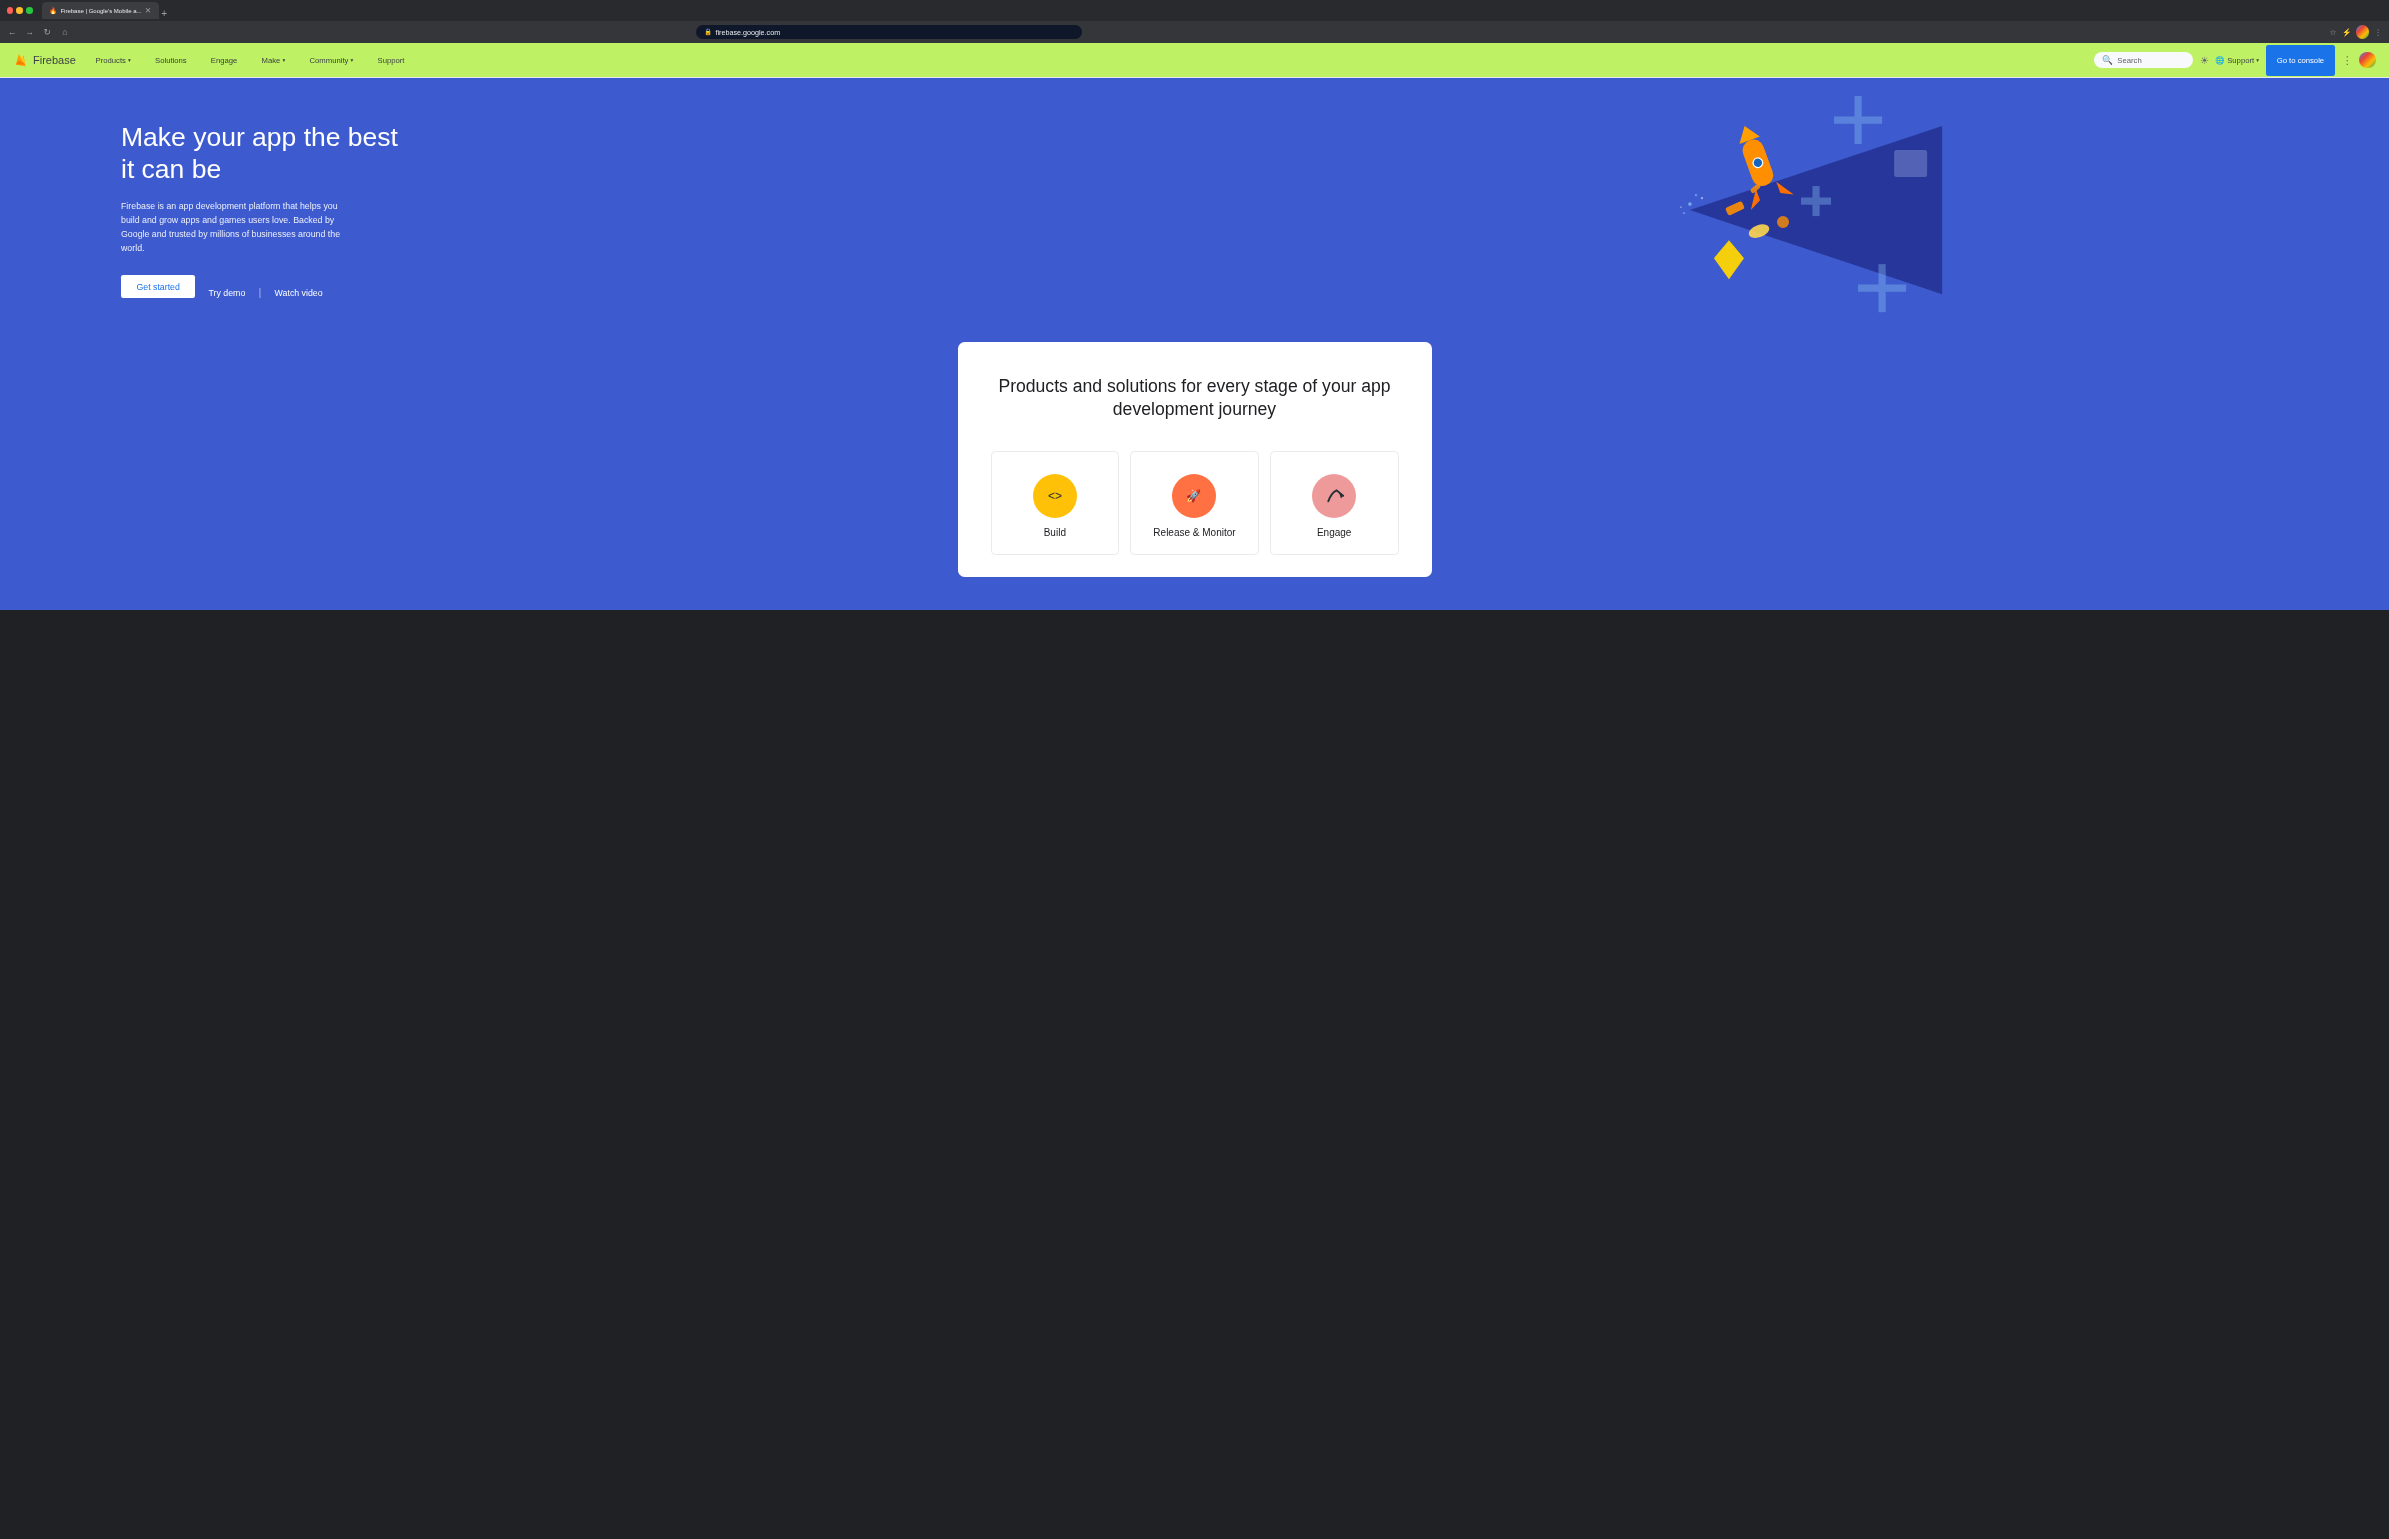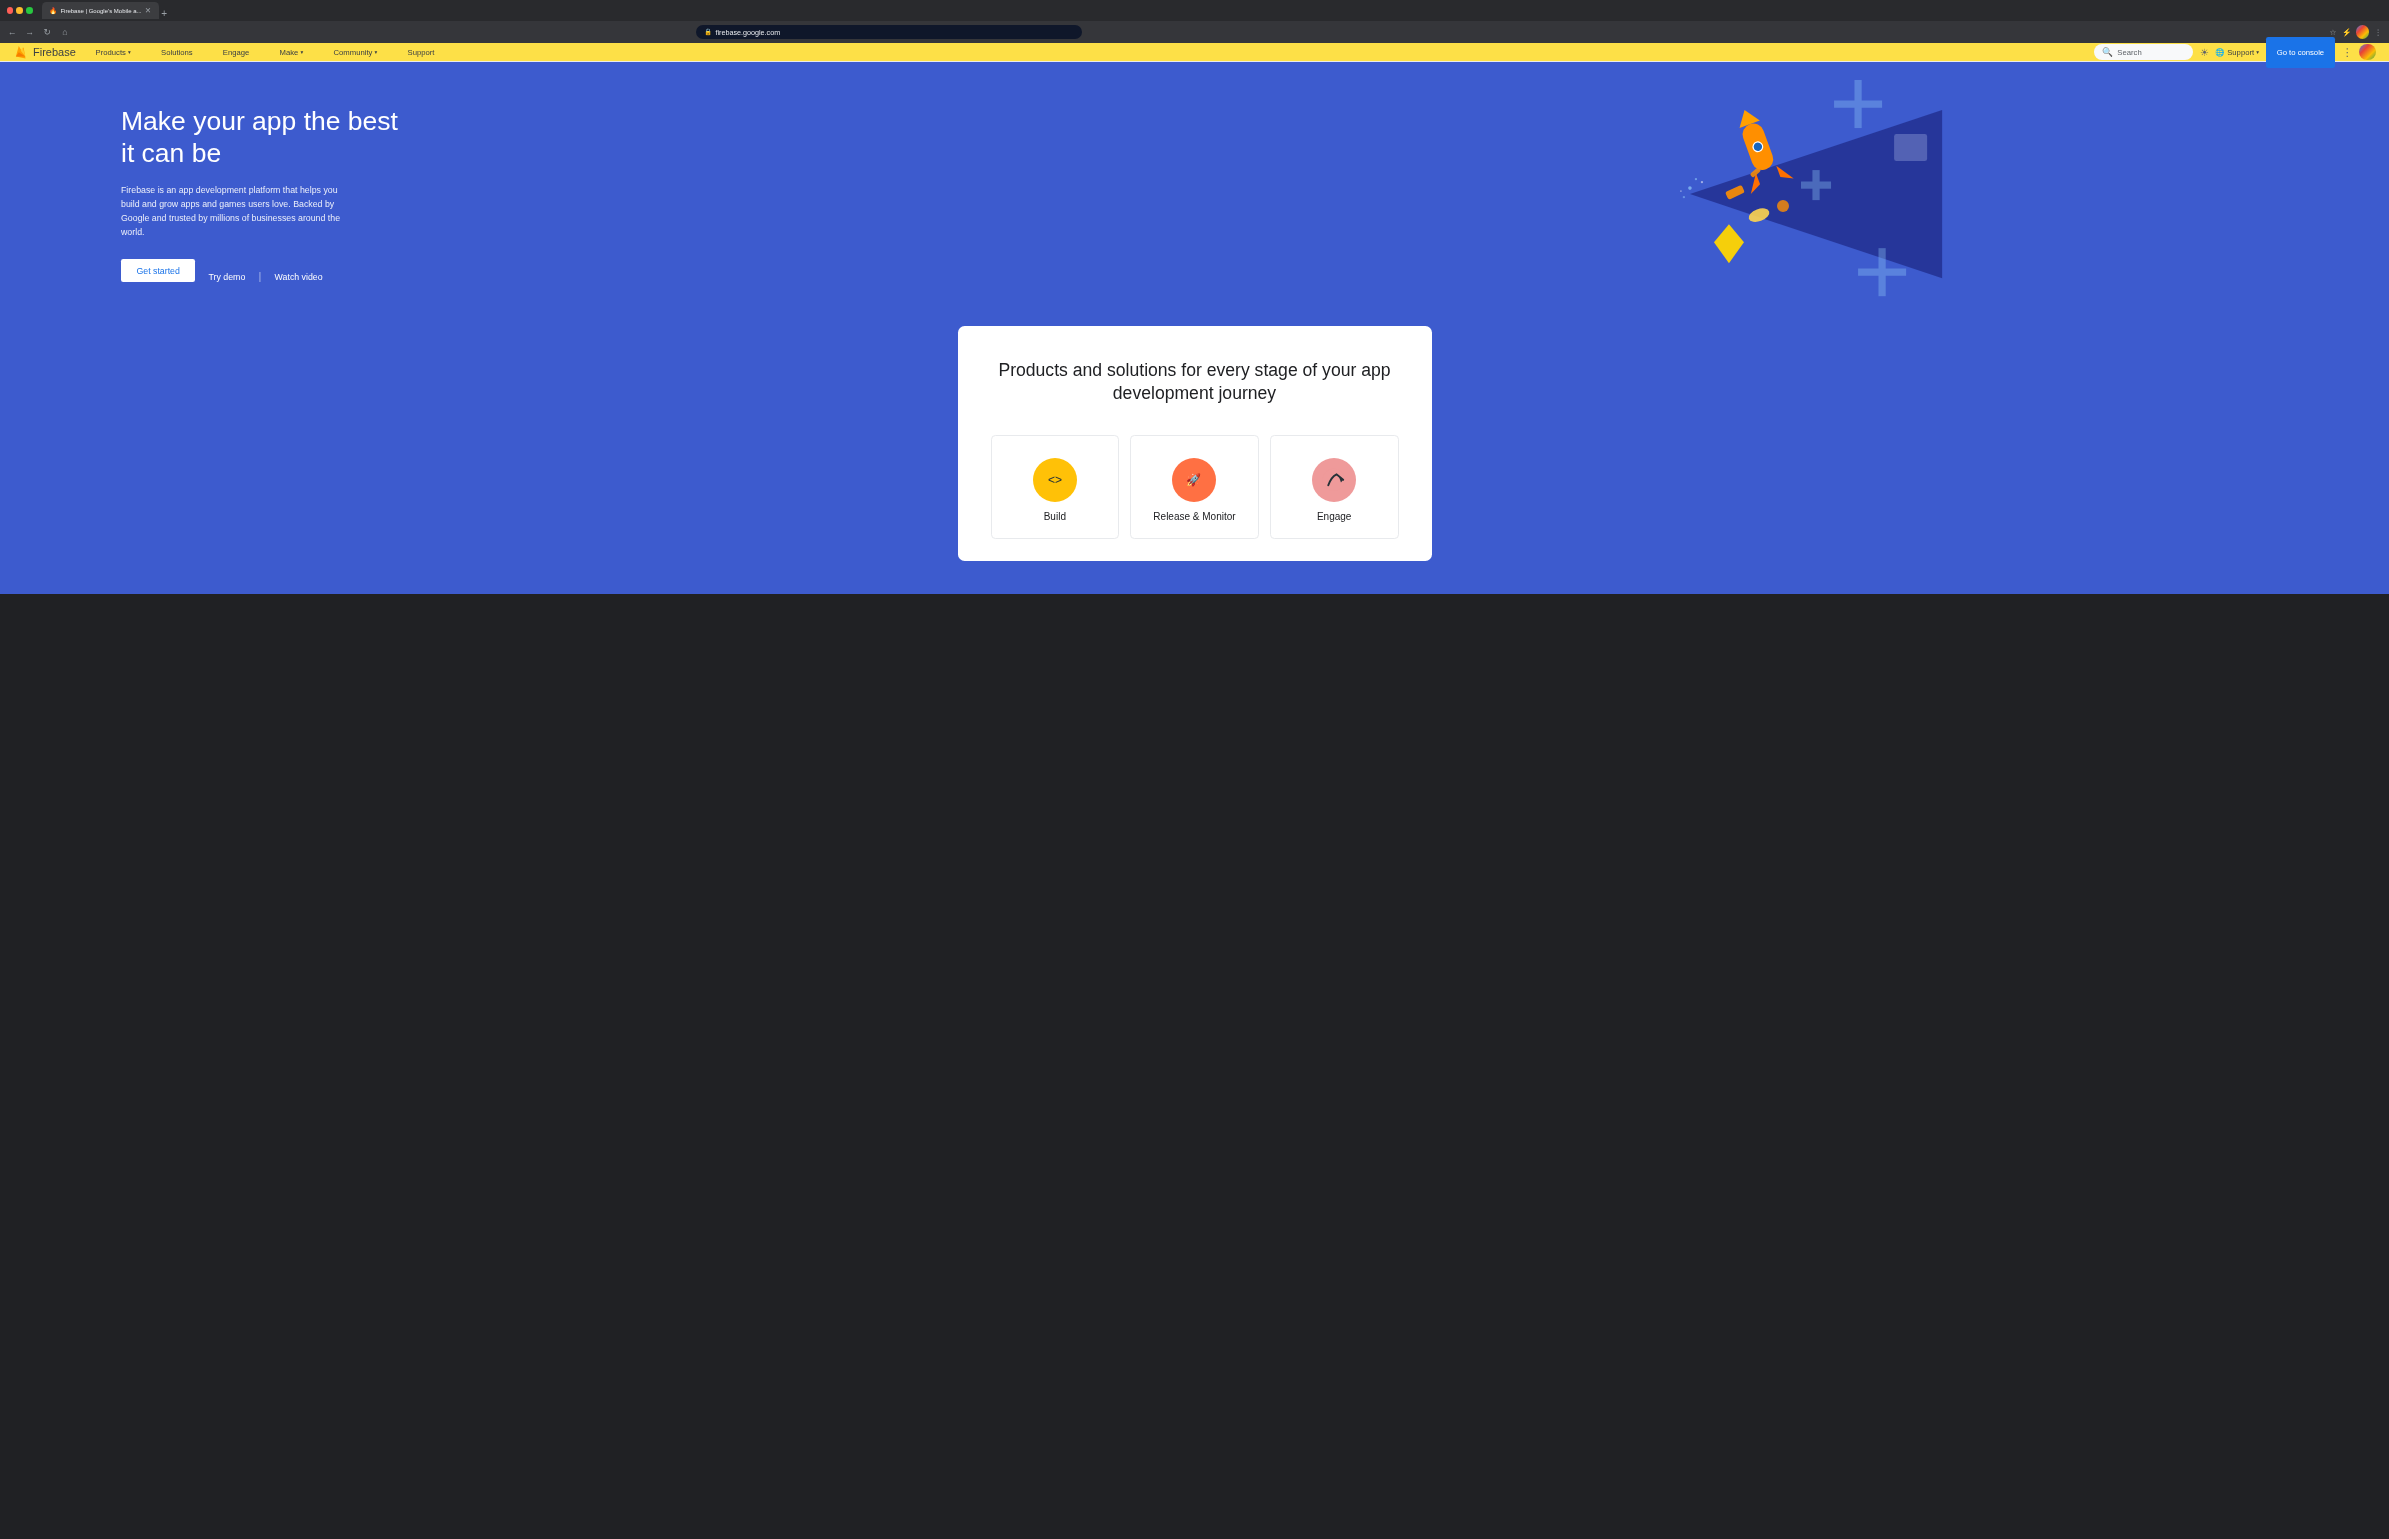--- a/index.html
+++ b/index.html
@@ -93,22 +93,22 @@
     .website {
       background: white;
       width: 100%;
     }
 
     
     .site-nav {
       display: flex;
       align-items: center;
       padding: 0 13.2px;
-      height: 19px;
-      background: #fde047;
+      height: 35px;
+      background: #bef264;
       border-bottom: 0.6px solid #e8eaed;
       position: sticky;
       top: 0;
       z-index: 100;
     }
     .nav-logo {
       display: flex;
       align-items: center;
       gap: 4.4px;
       margin-right: 13.2px;
@@ -119,21 +119,21 @@
       height: 15.4px;
     }
     .nav-logo-text {
       font-size: 11px;
       color: #3c4043;
       font-weight: 400;
     }
     .nav-links {
       display: flex;
       align-items: center;
-      gap: 17px;
+      gap: 11px;
       flex: 1;
     }
     .nav-link {
       padding: 4.4px 6.6px;
       color: #3c4043;
       font-size: 7.7px;
       text-decoration: none;
       cursor: pointer;
       display: flex;
       align-items: center;

